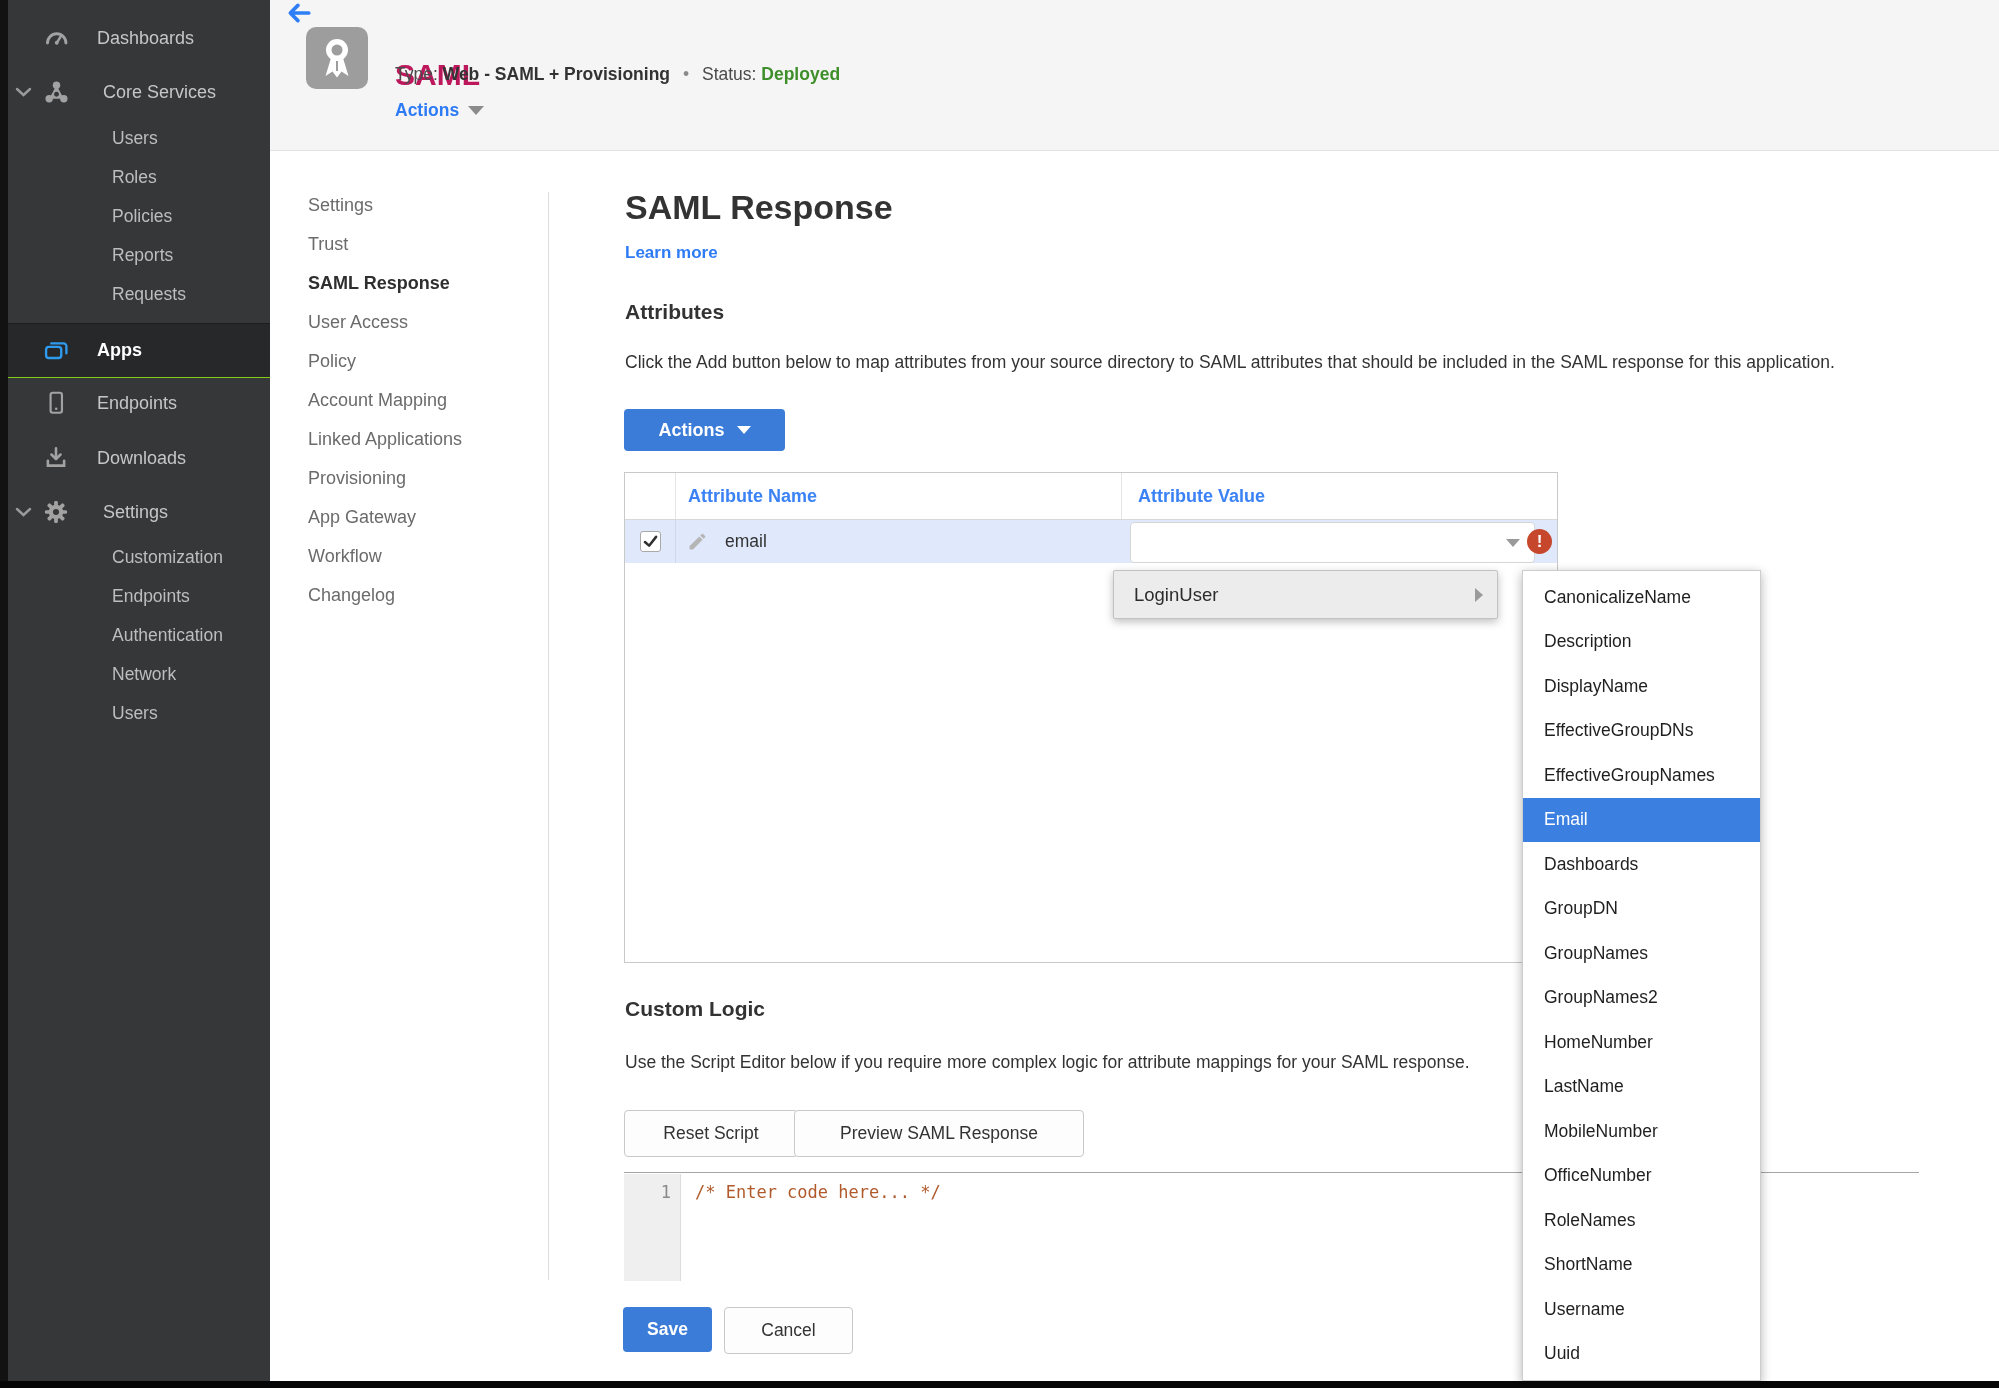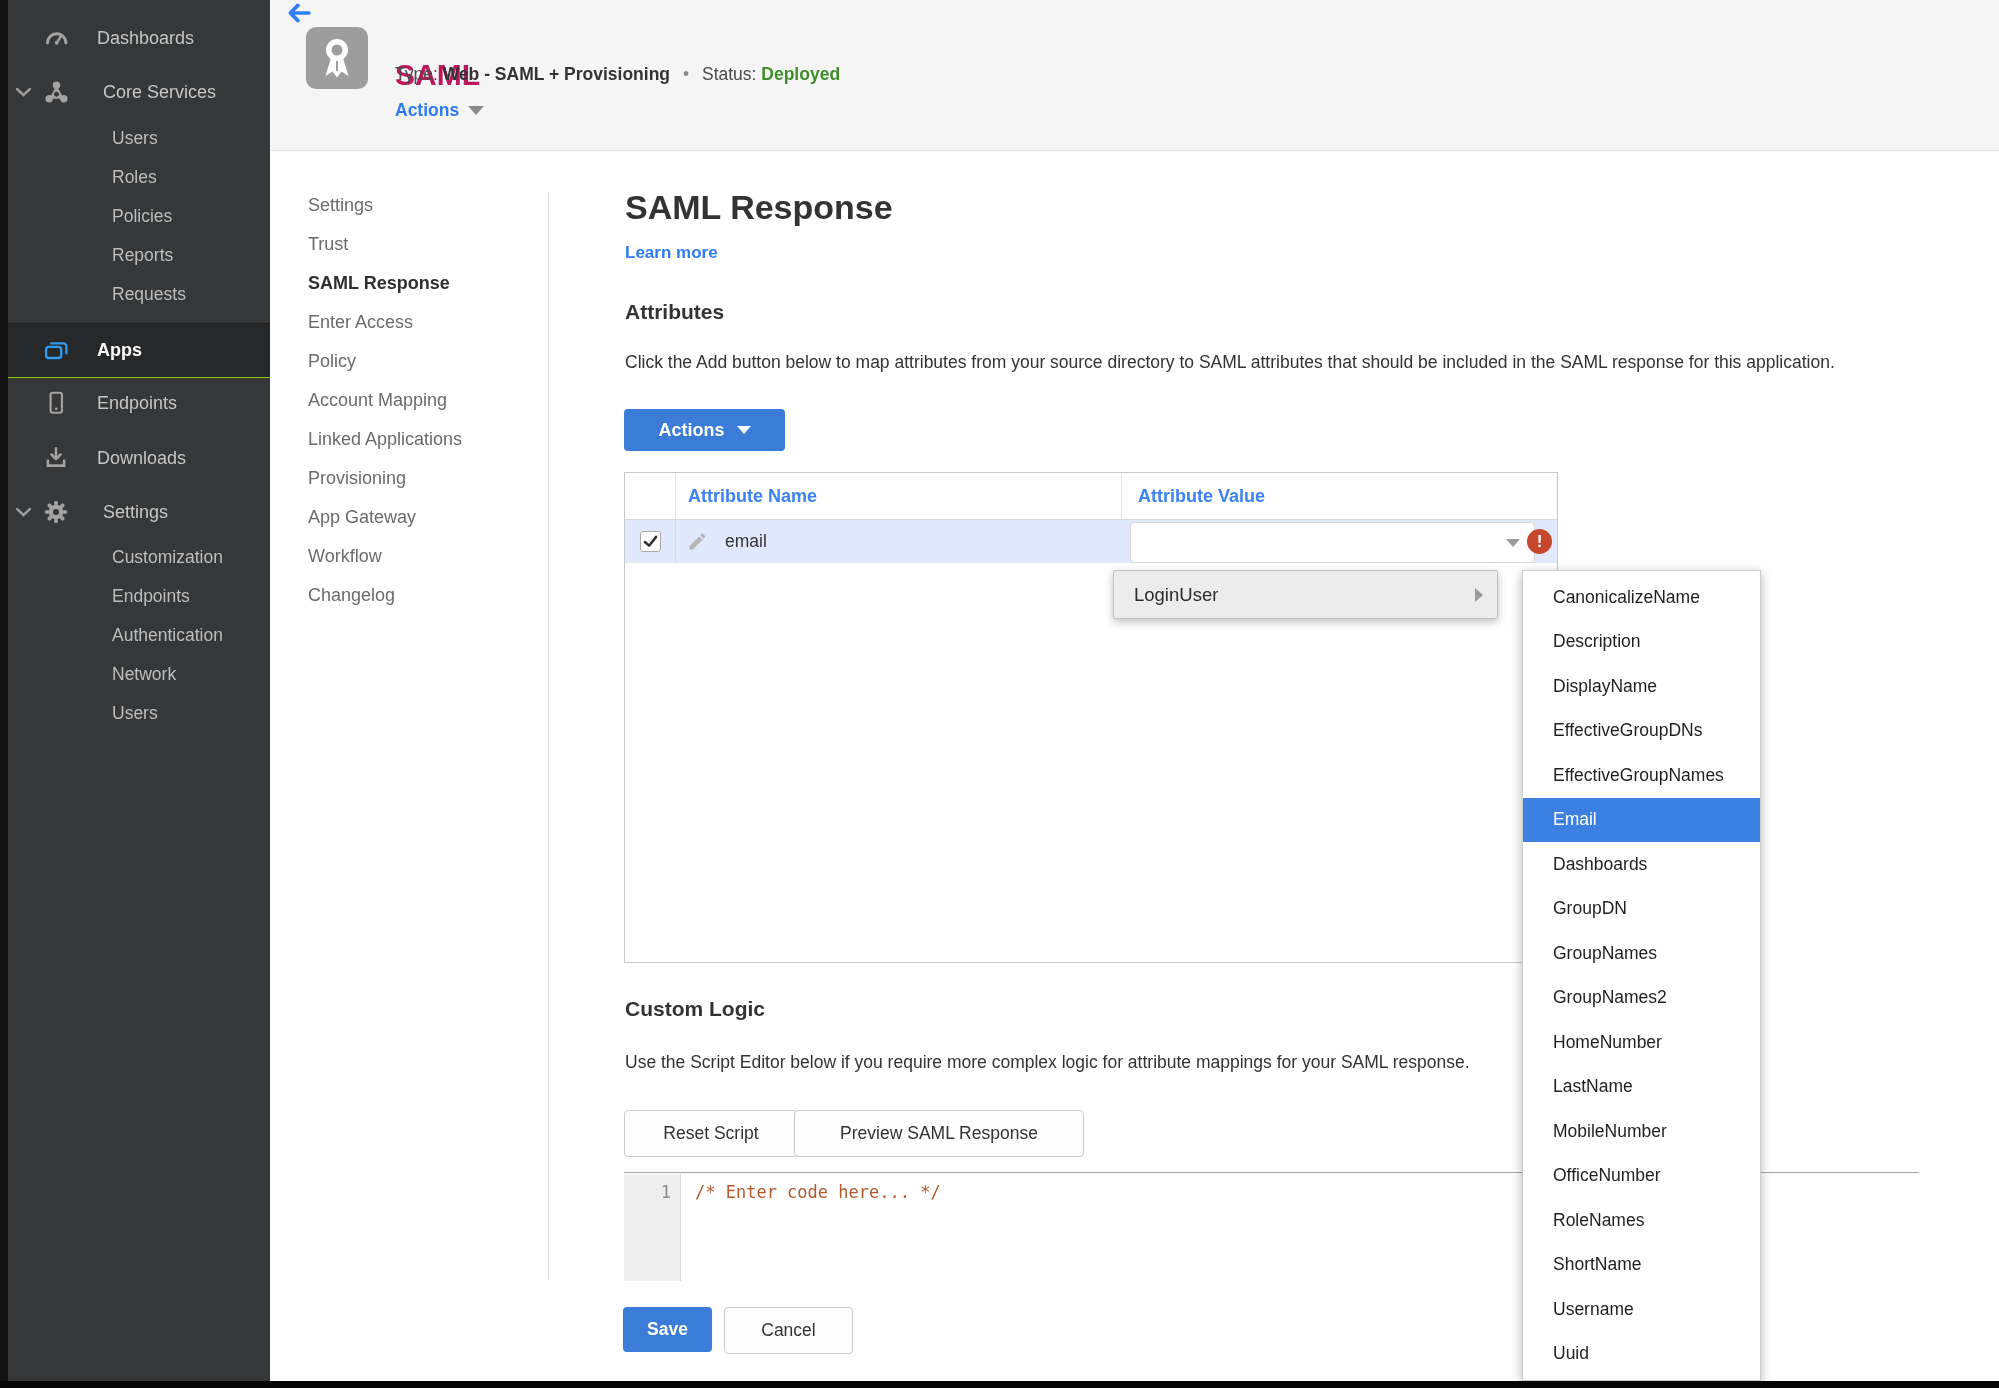--- a/index.html
+++ b/index.html
@@ -82,21 +82,21 @@
   
   .group-menu{position:absolute;left:1113px;top:570px;width:383px;height:47px;background:#ececec;
               border:1px solid #c2c2c2;border-radius:2px;box-shadow:0 3px 8px rgba(0,0,0,.25);
               display:flex;align-items:center;z-index:30;cursor:pointer;}
   .group-menu .gm-label{margin-left:20px;font-size:18.5px;color:#2c2c2c;}
   .gm-arrow{position:absolute;right:14px;width:0;height:0;border-top:7px solid transparent;
             border-bottom:7px solid transparent;border-left:8px solid #9a9a9a;}
   .sub-menu{position:absolute;left:1522px;top:570px;width:237px;background:#ffffff;
             border:1px solid #cdcdcd;box-shadow:0 3px 10px rgba(0,0,0,.3);
             padding:4px 0;z-index:31;}
-  .sm-item{height:44.5px;display:flex;align-items:center;padding-left:30px;font-size:17.5px;
+  .sm-item{height:44.5px;display:flex;align-items:center;padding-left:21px;font-size:17.5px;
            color:#1f1f1f;cursor:pointer;}
   .sm-item.sel{background:#3b80e0;color:#ffffff;}
 
   
   .btn-plain{position:absolute;background:#fdfdfd;border:1px solid #c9c9c9;border-radius:4px;
              font-size:17.5px;color:#333;display:flex;align-items:center;justify-content:center;cursor:pointer;}
   .editor{position:absolute;left:624px;top:1172px;width:1295px;height:109px;border-top:1px solid #a6a6a6;}
   .gutter{position:absolute;left:0;top:1px;width:57px;height:107px;background:#efefef;
           border-right:1px solid #dcdcdc;box-sizing:border-box;text-align:right;
           font-family:"DejaVu Sans Mono",monospace;font-size:17px;color:#8a8a8a;padding-top:8px;}
@@ -257,21 +257,21 @@
   <div class="subnav-item" style="top:192px;">
       <span>Settings</span>
     </div>
   <div class="subnav-item" style="top:231px;">
       <span>Trust</span>
     </div>
   <div class="subnav-item active" style="top:270px;">
       <span>SAML Response</span>
     </div>
   <div class="subnav-item" style="top:309px;">
-      <span>Enter Access</span>
+      <span>User Access</span>
     </div>
   <div class="subnav-item" style="top:348px;">
       <span>Policy</span>
     </div>
   <div class="subnav-item" style="top:387px;">
       <span>Account Mapping</span>
     </div>
   <div class="subnav-item" style="top:426px;">
       <span>Linked Applications</span>
     </div>

